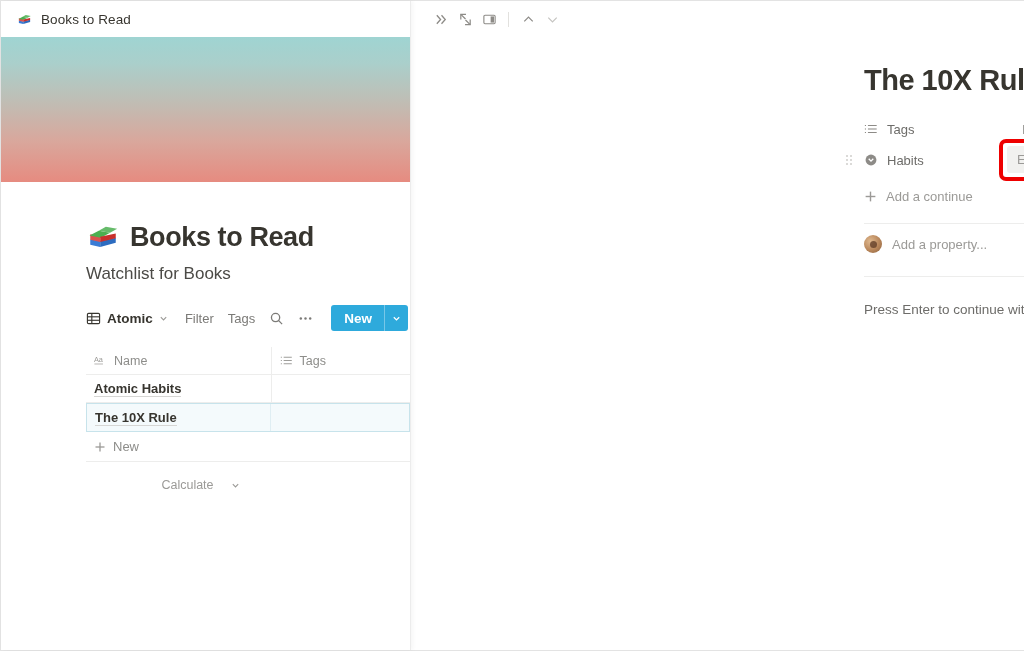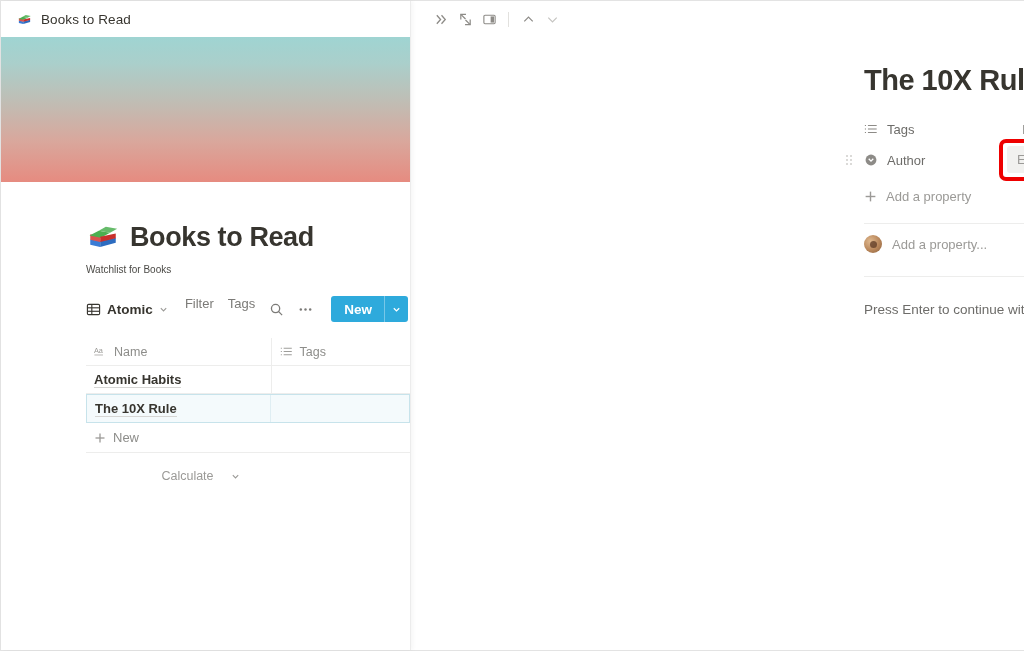--- a/index.html
+++ b/index.html
@@ -51,35 +51,35 @@
   .db-head { padding: 38px 0 0 85px; }
   .db-title-row {
     display: flex; align-items: center; gap: 10px;
   }
   .db-emoji { width: 34px; height: 34px; display:block; }
   .db-title {
     font-size: 27px; font-weight: bold; color: #37352f;
     letter-spacing: -0.4px;
   }
   .db-sub {
-    margin-top: 10px; font-size: 10px; color: #4b4a46;
+    margin-top: 10px; font-size: 17px; color: #4b4a46;
   }
   .db-toolbar {
     margin-top: 21px;
     display: flex; align-items: center;
     padding-right: 2px;
   }
   .view-tab {
     display:flex; align-items:center; gap: 6px;
     font-size: 13.5px; font-weight: bold; color:#37352f;
     cursor: pointer;
   }
   .view-tab .chev { color: #9b9a97; font-size: 10px; font-weight: normal;}
   .tool-right {
-    margin-left: auto; display:flex; gap: 14px;
+    margin-left: auto; display:flex; align-items:center; gap: 14px;
   }
   .tool-txt { font-size: 13px; color: #7b7a77; cursor:pointer; }
   .icon-btn { color:#7b7a77; cursor:pointer; display:flex; align-items:center;}
   .new-btn {
     display:flex; align-items:stretch;
     background: #2eaadc; color:#fff;
     border-radius: 3px; overflow:hidden;
     height: 26px; margin-left: 4px;
     cursor:pointer;
   }
@@ -423,34 +423,34 @@
               <i></i>
               <i></i>
           </span>
           <div class="prop-label">
             <span>
               <svg width="14" height="14" viewBox="0 0 16 16">
                 <circle cx="8" cy="8" r="6.2" fill="#8d8b87"></circle>
                 <path d="M5.4 6.6 L8 9.3 L10.6 6.6" fill="none" stroke="#ffffff" stroke-width="1.5"></path>
               </svg>
             </span>
-            <span>Author</span>
+            <span>Habits</span>
           </div>
           <div class="author-field">Empty</div>
           <div class="author-highlight"></div>
         </div>
 
         <div class="add-prop">
           <span>
             <svg width="13" height="13" viewBox="0 0 12 12" stroke="#9b9a97" stroke-width="1.3">
               <line x1="6" y1="1.5" x2="6" y2="10.5"></line>
                 <line x1="1.5" y1="6" x2="10.5" y2="6"></line>
             </svg>
           </span>
-          <span>Add a property</span>
+          <span>Add a continue</span>
         </div>
       </div>
 
       <div class="rp-divider"></div>
 
       <div class="comment-row">
         <span class="avatar">
             <span class="face"></span>
           </span>
         <span class="comment-ph">Add a property...</span>

